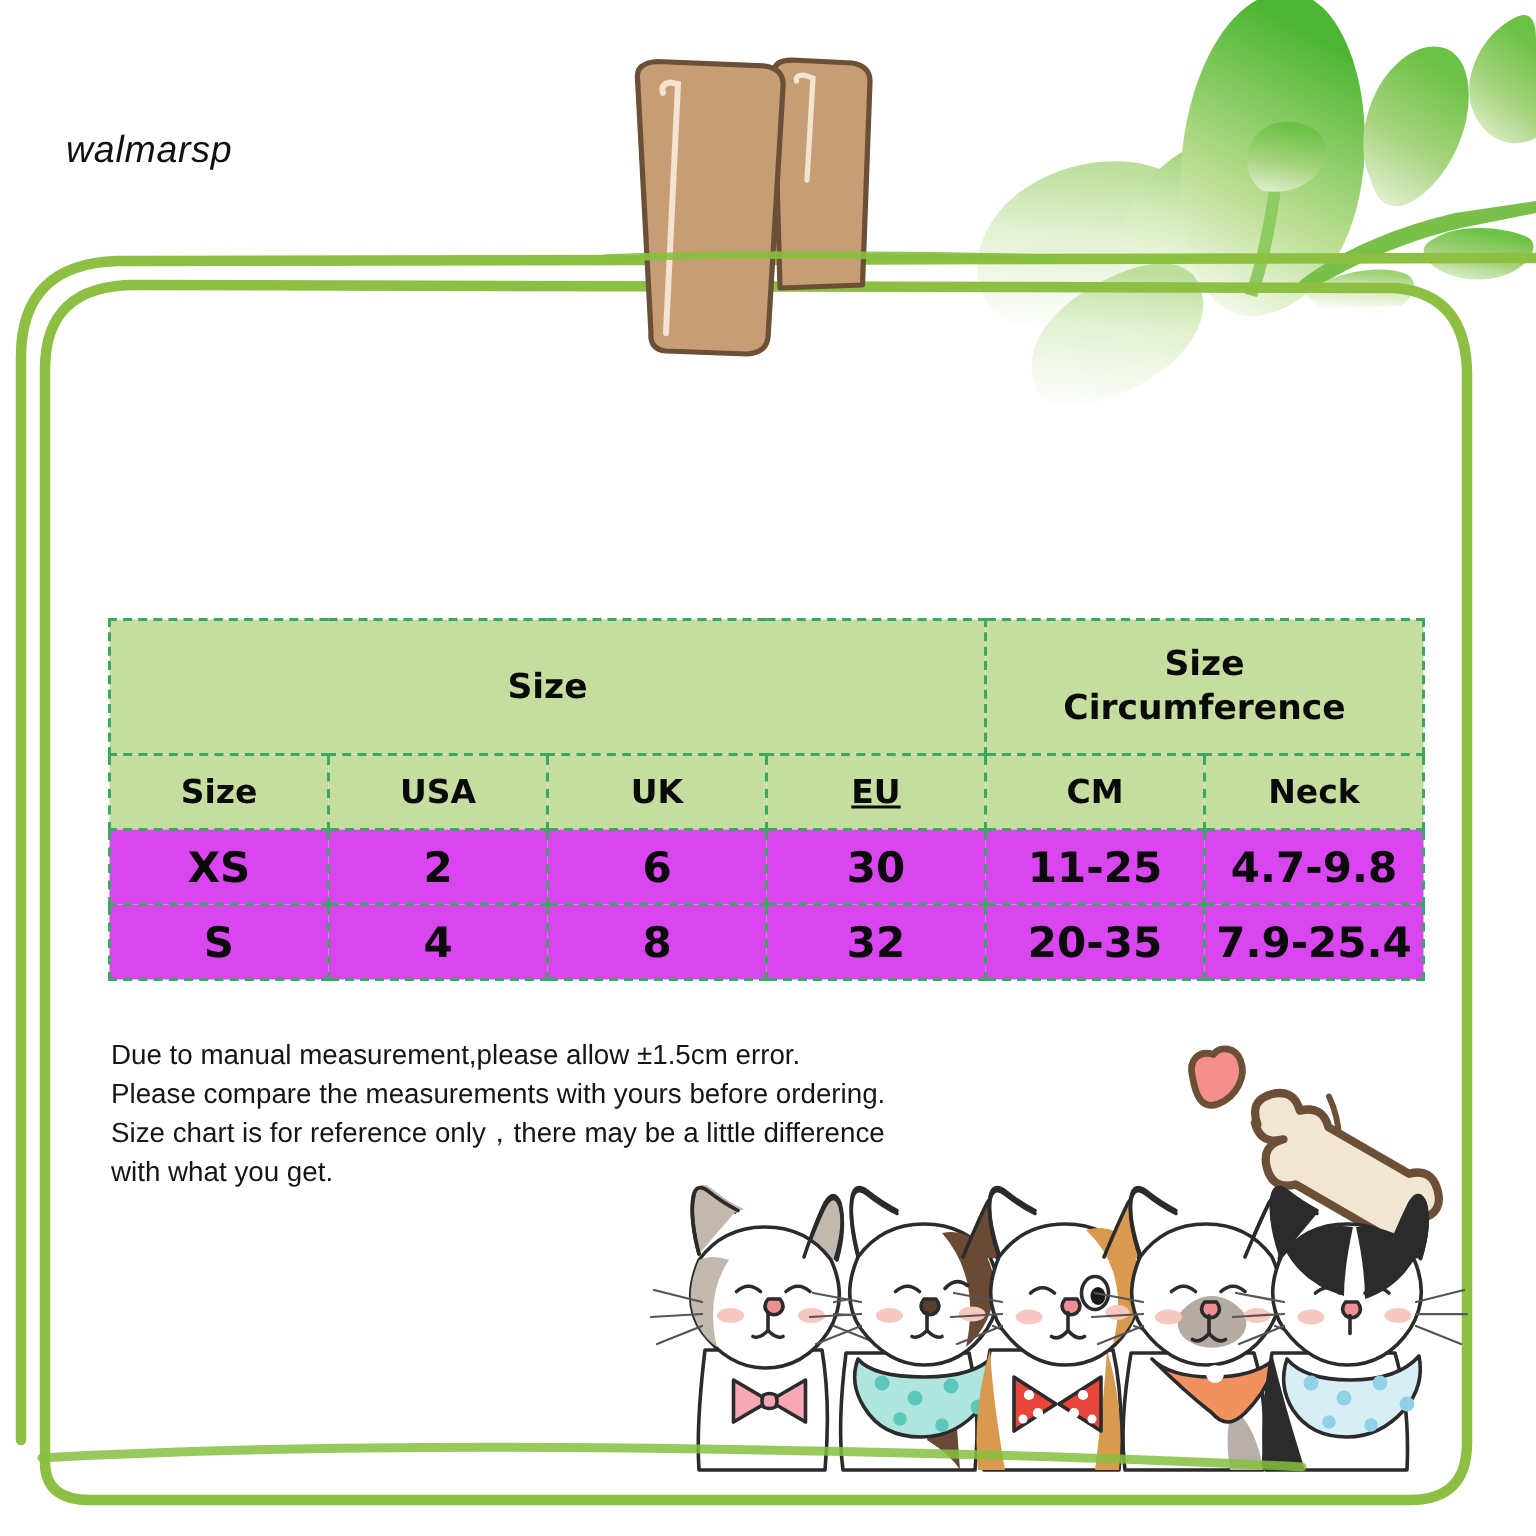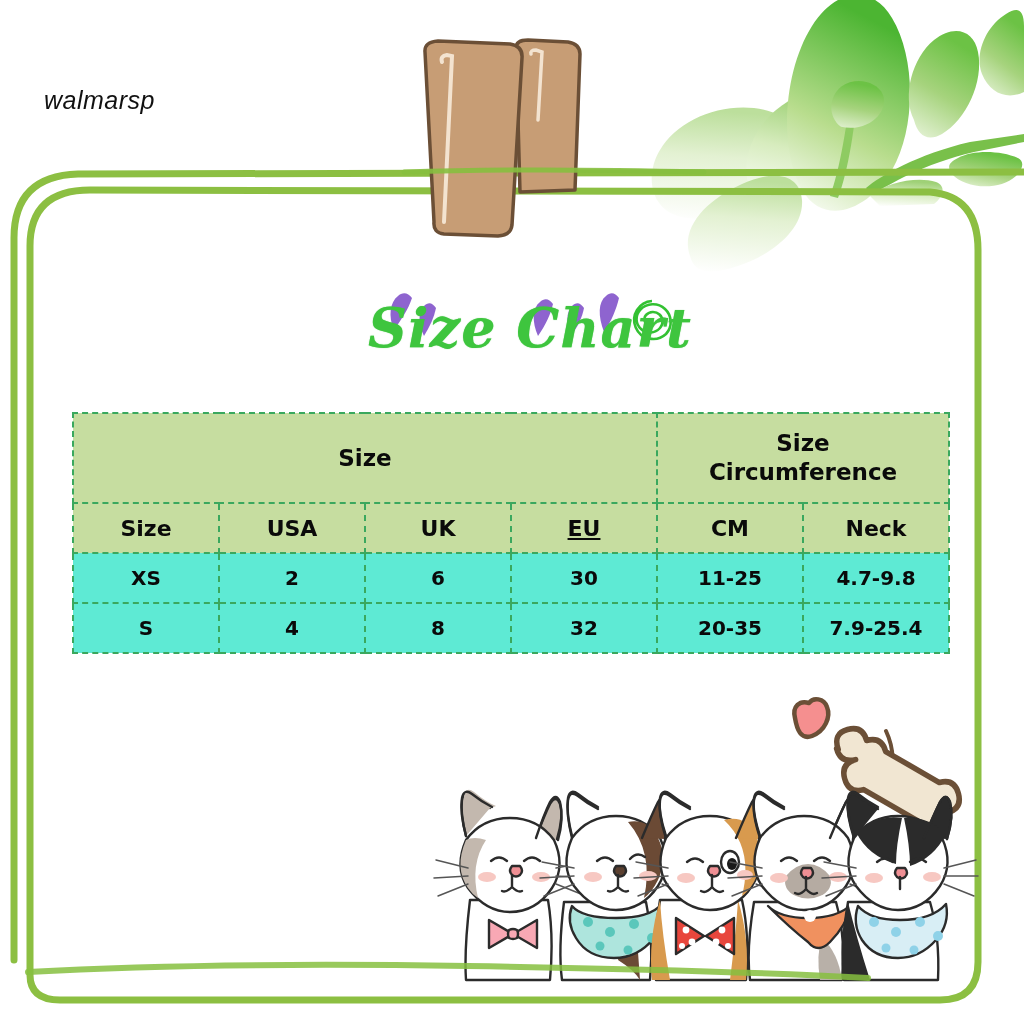--- a/index.html
+++ b/index.html
@@ -52,21 +52,21 @@
     border:2px dashed #3aa85e;
     text-align:center;
     vertical-align:middle;
     color:#0a0a0a;
     font-weight:700;
     padding:0;
   }
   .hdr-cell{background:#c6dda0;}
   .grp-cell{height:88px;font-size:23px;line-height:1.24;}
   .sub-cell{height:48px;font-size:22px;}
-  .body-cell{background:#5eead4;height:48px;font-size:20px;}
+  .body-cell{background:#d946ef;height:48px;font-size:28px;}
   .c-size{width:109px;}
   .c-usa{width:110px;}
   .c-uk{width:110px;}
   .c-eu{width:109px;text-decoration:underline;}
   .c-cm{width:220px;}
   .c-inch{width:220px;}
 
   
   #note-block{
     position:absolute;left:74px;top:690px;width:620px;
@@ -129,33 +129,20 @@
     <path d="M30 975 Q30 1000 60 1000 L940 1000 Q978 1000 978 962 L978 250 Q978 196 930 192 L90 190 Q30 190 30 246 Z" fill="none" stroke="#8cbf42" stroke-width="7" stroke-linecap="round"></path>
   </svg>
 
   <svg class="layer" viewBox="0 0 1024 1024">
     <path d="M516 48 Q516 40 528 40 L568 42 Q580 44 580 54 L575 190 L520 192 Z" fill="#c79d75" stroke="#6b4f36" stroke-width="3.5" stroke-linejoin="round"></path>
     <path d="M425 52 Q424 42 438 41 L510 44 Q523 46 522 58 L512 225 Q511 235 498 236 L444 234 Q433 233 434 222 Z" fill="#c79d75" stroke="#6b4f36" stroke-width="3.5" stroke-linejoin="round"></path>
     <path d="M442 62 Q440 56 447 55 L452 56 L444 222" fill="none" stroke="#f3e3d0" stroke-width="4" stroke-linecap="round"></path>
     <path d="M531 54 Q530 50 536 50 L542 52 L538 120" fill="none" stroke="#f3e3d0" stroke-width="3.5" stroke-linecap="round"></path>
   </svg>
 
-  <div id="title-block">
-    <svg style="position:absolute;left:0;top:0;width:320px;height:80px;" viewBox="0 0 320 80">
-      <path d="M30 8 C22 14 20 28 26 42 C34 30 40 22 44 10 C40 4 34 4 30 8 Z" fill="#8e64cf"></path>
-      <path d="M56 18 C50 24 50 36 56 48 C62 38 66 30 68 20 C64 14 60 14 56 18 Z" fill="#8e64cf"></path>
-      <path d="M172 14 C164 20 164 34 170 48 C178 36 182 28 185 16 C181 10 176 10 172 14 Z" fill="#8e64cf"></path>
-      <path d="M204 18 C198 24 198 36 203 48 C210 38 214 30 216 20 C212 14 208 14 204 18 Z" fill="#8e64cf"></path>
-      <path d="M238 8 C230 14 230 28 236 44 C244 32 248 22 251 10 C247 4 242 4 238 8 Z" fill="#8e64cf"></path>
-      <g transform="translate(262,10)">
-        <path d="M22 3 A19 19 0 1 0 36 36 A15.5 15.5 0 1 0 10 12 A12 12 0 1 0 30 30 A8.5 8.5 0 1 0 16 17 A5 5 0 1 0 24 25" fill="none" stroke="#33c132" stroke-width="2.6"></path>
-      </g>
-    </svg>
-    <div id="title-text">Size Chart</div>
-  </div>
 
   <table id="size-table">
     <tbody>
       <tr>
         <td class="hdr-cell grp-cell" colspan="4">Size</td>
         <td class="hdr-cell grp-cell" colspan="2">
           <div>Size</div>
           <div>Circumference</div>
         </td>
       </tr>
@@ -179,20 +166,26 @@
         <td class="body-cell">S</td>
         <td class="body-cell">4</td>
         <td class="body-cell">8</td>
         <td class="body-cell">32</td>
         <td class="body-cell">20-35</td>
         <td class="body-cell">7.9-25.4</td>
       </tr>
     </tbody>
   </table>
 
+  <div id="note-block">
+    <div>Due to manual measurement,please allow ±1.5cm error.</div>
+    <div>Please compare the measurements with yours before ordering.</div>
+    <div>Size chart is for reference only，there may be a little difference</div>
+    <div>with what you get.</div>
+  </div>
 
   <svg class="layer" viewBox="0 0 1024 1024">
     <g>
       <path d="M795 718 C792 706 800 700 809 703 C813 697 824 698 827 707 C831 717 825 731 812 736 C801 740 797 730 795 718 Z" fill="#f58f8f" stroke="#6b4f36" stroke-width="4.5" stroke-linejoin="round"></path>
     </g>
     <g fill="none" stroke="#6b4f36" stroke-width="4" stroke-linecap="round">
       <path d="M886 731 C894 748 895 768 888 784"></path>
       <path d="M874 739 C881 754 882 770 876 784"></path>
       <path d="M862 746 C868 758 869 771 864 782"></path>
     </g>

